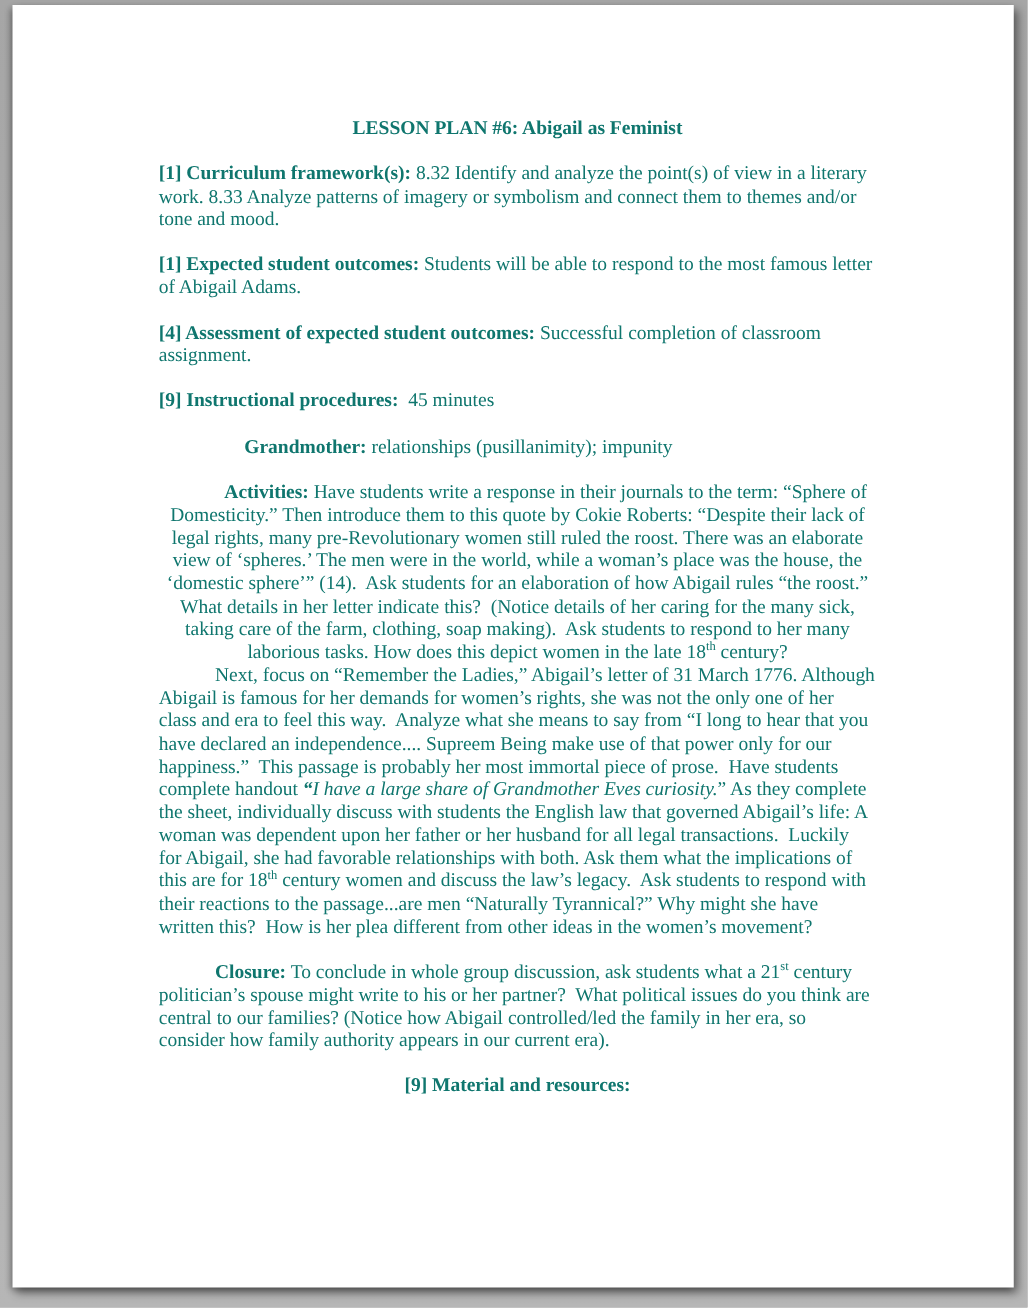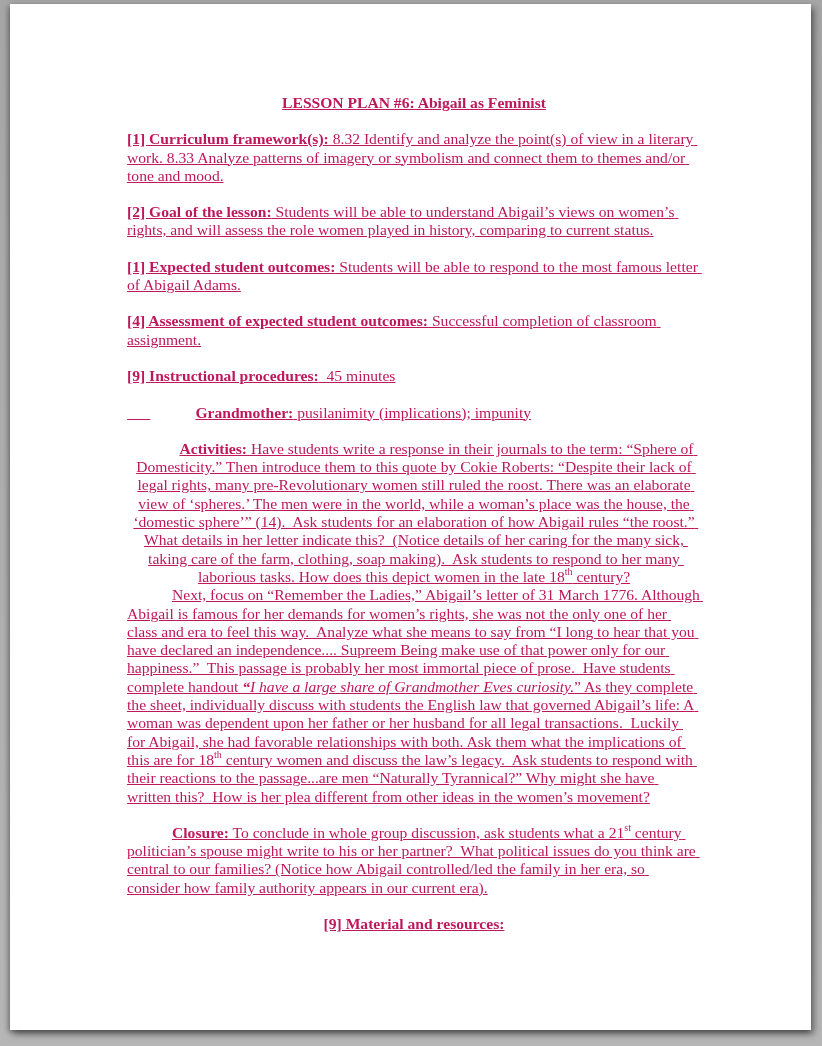--- a/index.html
+++ b/index.html
@@ -24,23 +24,22 @@
     background: #ffffff;
     box-shadow: 3px 4px 7px rgba(0,0,0,0.45), -2px 2px 5px rgba(0,0,0,0.30);
   }
   .content {
     position: absolute;
     left: 117px;
     top: 90px;
     width: 574px;
     font-size: 15.6px;
     line-height: 18.3px;
-    color: #be185d;
+    color: #0f766e;
     text-align: left;
-    text-decoration: underline;
   }
   .doc-title {
     text-align: center;
     font-weight: bold;
     margin: 0 0 18px 0;
     white-space: pre-wrap;
   }
   .para {
     margin: 0 0 18px 0;
     white-space: pre-wrap;
@@ -72,28 +71,27 @@
 <body>
 
 <div class="viewport">
   <div class="page">
     <div class="content">
 
       <div class="doc-title">LESSON PLAN #6: Abigail as Feminist</div>
 
       <p class="para"><span class="b">[1] Curriculum framework(s):</span><span> 8.32 Identify and analyze the point(s) of view in a literary work. 8.33 Analyze patterns of imagery or symbolism and connect them to themes and/or tone and mood.</span></p>
 
-      <p class="para"><span class="b">[2] Goal of the lesson:</span><span> Students will be able to understand Abigail’s views on women’s rights, and will assess the role women played in history, comparing to current status.</span></p>
 
       <p class="para"><span class="b">[1] Expected student outcomes:</span><span> Students will be able to respond to the most famous letter of Abigail Adams.</span></p>
 
       <p class="para"><span class="b">[4] Assessment of expected student outcomes:</span><span> Successful completion of classroom assignment.</span></p>
 
       <p class="para"><span><span class="b">[9] Instructional procedures:</span><span>  45 minutes</span></span><br>
-      <span class="vocab-line"><span class="b">Grandmother:</span><span> pusilanimity (implications); impunity</span></span></p>
+      <span class="vocab-line"><span class="b">Grandmother:</span><span> relationships (pusillanimity); impunity</span></span></p>
 
       <p class="para indent no-gap"><span class="b">Activities:</span><span> Have students write a response in their journals to the term: “Sphere of Domesticity.” Then introduce them to this quote by Cokie Roberts: “Despite their lack of legal rights, many pre-Revolutionary women still ruled the roost. There was an elaborate view of ‘spheres.’ The men were in the world, while a woman’s place was the house, the ‘domestic sphere’” (14).  Ask students for an elaboration of how Abigail rules “the roost.” What details in her letter indicate this?  (Notice details of her caring for the many sick, taking care of the farm, clothing, soap making).  Ask students to respond to her many laborious tasks. How does this depict women in the late 18</span><sup class="sp">th</sup><span> century?</span></p>
 
       <p class="para indent"><span>Next, focus on “Remember the Ladies,” Abigail’s letter of 31 March 1776. Although Abigail is famous for her demands for women’s rights, she was not the only one of her class and era to feel this way.  Analyze what she means to say from “I long to hear that you have declared an independence.... Supreem Being make use of that power only for our happiness.”  This passage is probably her most immortal piece of prose.  Have students complete handout </span><span class="bi">“</span><span class="i">I have a large share of Grandmother Eves curiosity.</span><span>” As they complete the sheet, individually discuss with students the English law that governed Abigail’s life: A woman was dependent upon her father or her husband for all legal transactions.  Luckily for Abigail, she had favorable relationships with both. Ask them what the implications of this are for 18</span><sup class="sp">th</sup><span> century women and discuss the law’s legacy.  Ask students to respond with their reactions to the passage...are men “Naturally Tyrannical?” Why might she have written this?  How is her plea different from other ideas in the women’s movement?</span></p>
 
       <p class="para indent"><span class="b">Closure:</span><span> To conclude in whole group discussion, ask students what a 21</span><sup class="sp">st</sup><span> century politician’s spouse might write to his or her partner?  What political issues do you think are central to our families? (Notice how Abigail controlled/led the family in her era, so consider how family authority appears in our current era).</span></p>
 
       <p class="para no-gap"><span class="b">[9] Material and resources:</span></p>
 
 

